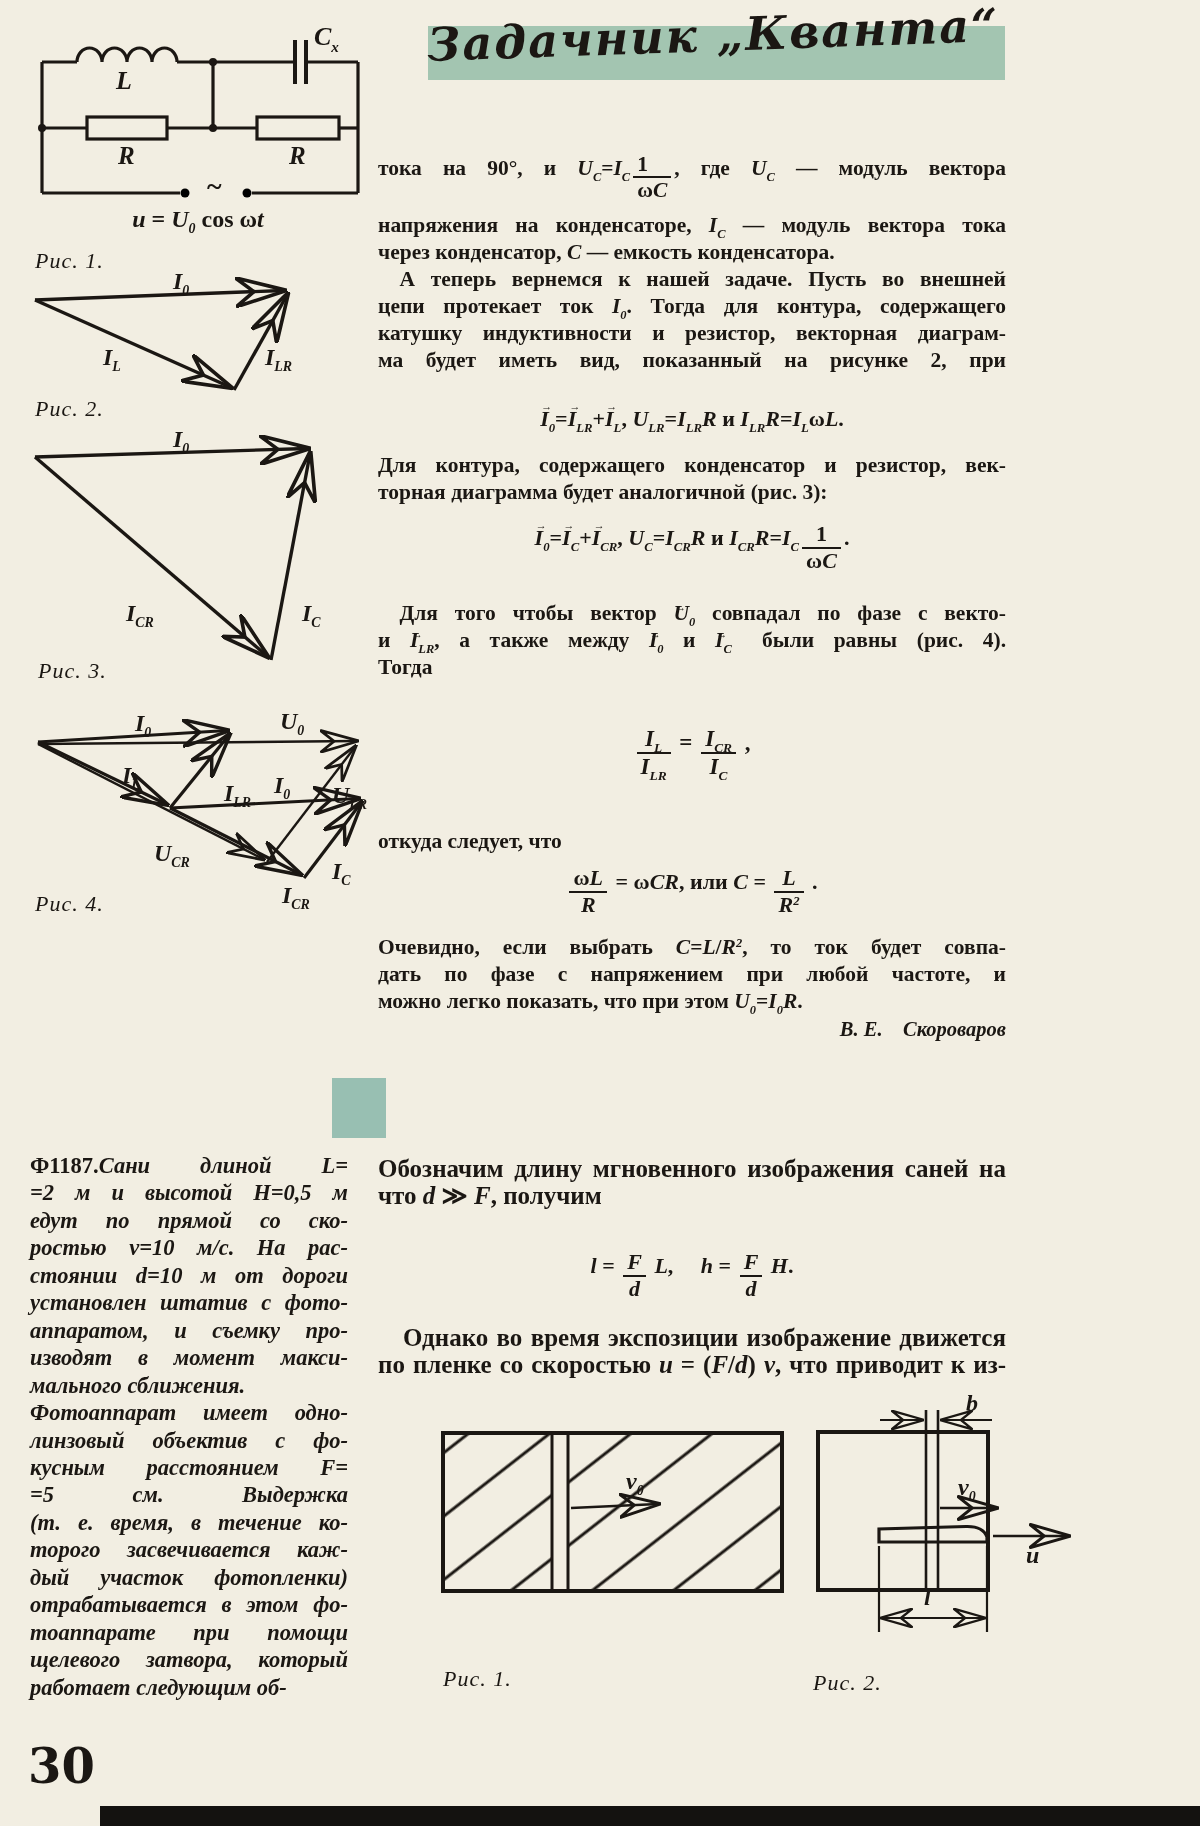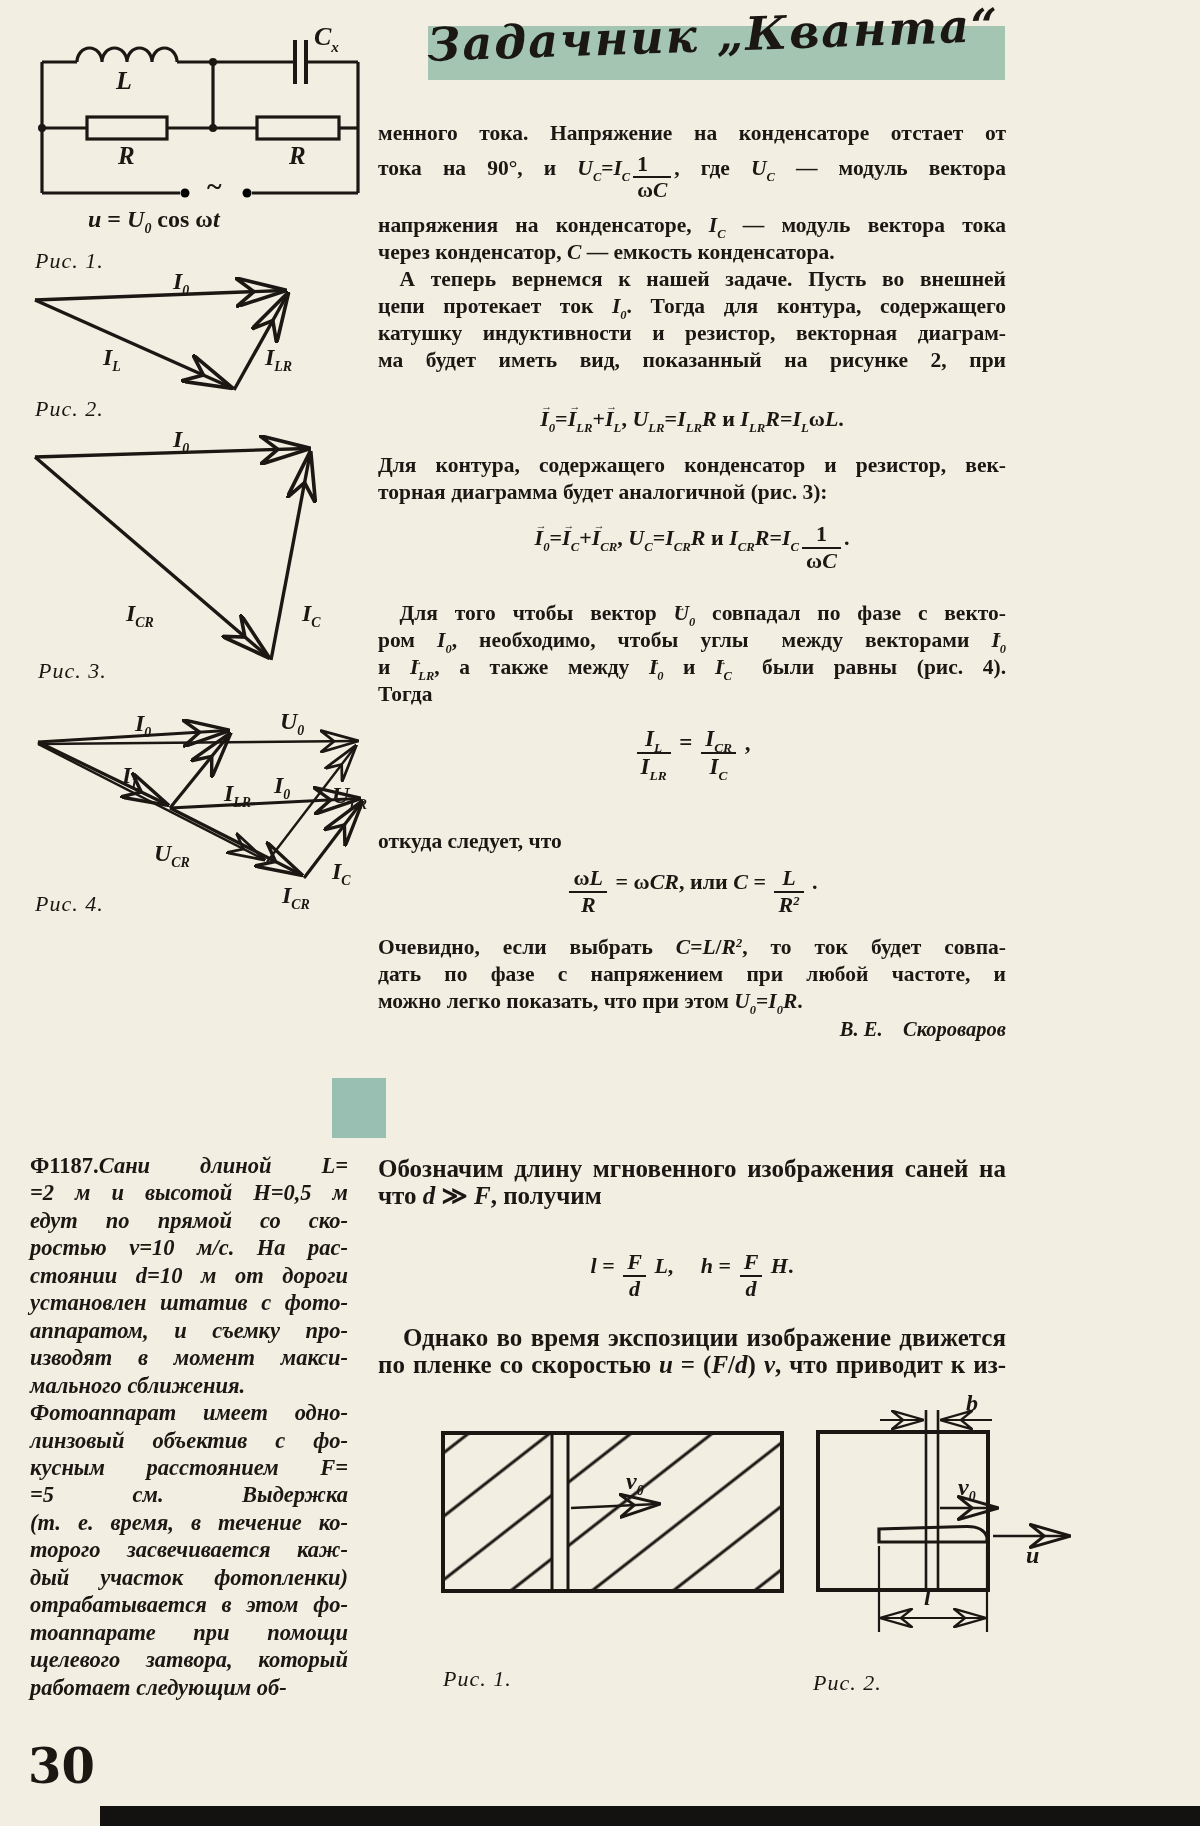--- a/index.html
+++ b/index.html
@@ -83,21 +83,21 @@
         <circle cx="185" cy="50" r="4" fill="#1b1713" stroke="none"></circle>
         <circle cx="185" cy="116" r="4" fill="#1b1713" stroke="none"></circle>
         <circle cx="14" cy="116" r="4" fill="#1b1713" stroke="none"></circle>
       </g>
     </svg>
     <span class="figlab" style="left:88px;top:54px;font-size:26px;"><span class="var">L</span></span>
     <span class="figlab" style="left:286px;top:10px;font-size:26px;"><span class="var">C</span><sub>x</sub></span>
     <span class="figlab" style="left:90px;top:130px;font-size:25px;"><span class="var">R</span></span>
     <span class="figlab" style="left:261px;top:130px;font-size:25px;"><span class="var">R</span></span>
     <span class="figlab" style="left:179px;top:158px;font-size:28px;">~</span>
-    <div class="figlab" style="left:60px;top:194px;width:220px;text-align:left;font-size:24px;"><span class="var">u</span> = <span class="var">U<sub>0</sub></span> cos ω<span class="var">t</span></div>
+    <div class="figlab" style="left:60px;top:194px;width:220px;text-align:center;font-size:24px;"><span class="var">u</span> = <span class="var">U<sub>0</sub></span> cos ω<span class="var">t</span></div>
   </div>
   <div class="caption" style="left:35px;top:248px;">Рис. 1.</div>
 
   <div class="abs" style="left:30px;top:268px;width:345px;height:135px;">
     <svg width="345" height="135">
       <g stroke-width="3.4">
         <line x1="5" y1="32" x2="253" y2="22.5" marker-end="url(#ah)"></line>
         <line x1="5" y1="32" x2="200" y2="119" marker-end="url(#ah)"></line>
         <line x1="204" y1="122" x2="257" y2="27" marker-end="url(#ah)"></line>
       </g>
@@ -143,43 +143,39 @@
     <span class="figlab" style="left:92px;top:64px;"><span class="var">I</span><sub>L</sub></span>
     <span class="figlab" style="left:194px;top:82px;"><span class="var">I</span><sub>LR</sub></span>
     <span class="figlab" style="left:244px;top:74px;"><span class="var">I</span><sub>0</sub></span>
     <span class="figlab" style="left:302px;top:84px;"><span class="var">U</span><sub>LR</sub></span>
     <span class="figlab" style="left:124px;top:142px;"><span class="var">U</span><sub>CR</sub></span>
     <span class="figlab" style="left:302px;top:160px;"><span class="var">I</span><sub>C</sub></span>
     <span class="figlab" style="left:252px;top:184px;"><span class="var">I</span><sub>CR</sub></span>
   </div>
   <div class="caption" style="left:35px;top:891px;">Рис. 4.</div>
 
-  <div class="txtcol col-r" style="top:120px;">
-      <div class="line">менного тока. Напряжение на конденсаторе отстает от</div>
-    </div>
   <div class="txtcol col-r" style="top:152px;">
       <div class="line">тока на 90°, и <span class="var">U<sub>C</sub></span>=<span class="var">I<sub>C</sub></span><span class="frac"><span class="fn">1</span><span class="fd">ω<span class="var">C</span></span></span>,  где  <span class="var">U<sub>C</sub></span> — модуль вектора</div>
     </div>
   <div class="txtcol col-r" style="top:212px;">
       <div class="line">напряжения на конденсаторе, <span class="var">I<sub>C</sub></span> — модуль вектора тока</div>
       <div class="line nj">через конденсатор, <span class="var">C</span> — емкость конденсатора.</div>
       <div class="line"> А теперь вернемся к нашей задаче. Пусть во внешней</div>
       <div class="line">цепи протекает ток <span class="var">I<sub>0</sub></span>. Тогда для контура, содержащего</div>
       <div class="line">катушку индуктивности и резистор, векторная диаграм-</div>
       <div class="line">ма будет иметь вид, показанный на рисунке 2, при</div>
     </div>
   <div class="formula" style="top:406px;"><span class="var vec">I<sub>0</sub></span>=<span class="var vec">I<sub>LR</sub></span>+<span class="var vec">I<sub>L</sub></span>,  <span class="var">U<sub>LR</sub></span>=<span class="var">I<sub>LR</sub></span><span class="var">R</span>  и  <span class="var">I<sub>LR</sub></span><span class="var">R</span>=<span class="var">I<sub>L</sub></span>ω<span class="var">L</span>.</div>
   <div class="txtcol col-r" style="top:452px;">
       <div class="line">Для контура, содержащего конденсатор и резистор, век-</div>
       <div class="line nj">торная диаграмма будет аналогичной (рис. 3):</div>
     </div>
   <div class="formula" style="top:522px;"><span class="var vec">I<sub>0</sub></span>=<span class="var vec">I<sub>C</sub></span>+<span class="var vec">I<sub>CR</sub></span>,  <span class="var">U<sub>C</sub></span>=<span class="var">I<sub>CR</sub></span><span class="var">R</span>  и  <span class="var">I<sub>CR</sub></span><span class="var">R</span>=<span class="var">I<sub>C</sub></span><span class="frac"><span class="fn">1</span><span class="fd">ω<span class="var">C</span></span></span>.</div>
   <div class="txtcol col-r" style="top:600px;">
       <div class="line"> Для того чтобы вектор <span class="var vec">U<sub>0</sub></span> совпадал по фазе с векто-</div>
-      <div class="line">ром <span class="var">I<sub>0</sub></span>, необходимо, чтобы углы  между векторами <span class="var vec">I<sub>0</sub></span></div>
       <div class="line">и <span class="var vec">I<sub>LR</sub></span>, а также между <span class="var vec">I<sub>0</sub></span> и <span class="var vec">I<sub>C</sub></span>  были равны (рис. 4).</div>
       <div class="line nj">Тогда</div>
     </div>
   <div class="formula" style="top:726px;font-size:23px;"><span class="frac"><span class="fn"><span class="var">I<sub>L</sub></span></span><span class="fd"><span class="var">I<sub>LR</sub></span></span></span> = <span class="frac"><span class="fn"><span class="var">I<sub>CR</sub></span></span><span class="fd"><span class="var">I<sub>C</sub></span></span></span> ,</div>
   <div class="txtcol col-r" style="top:828px;">
       <div class="line nj">откуда следует, что</div>
     </div>
   <div class="formula" style="top:866px;"><span class="frac"><span class="fn">ω<span class="var">L</span></span><span class="fd"><span class="var">R</span></span></span> = ω<span class="var">C</span><span class="var">R</span>,  или  <span class="var">C</span> = <span class="frac"><span class="fn"><span class="var">L</span></span><span class="fd"><span class="var">R<sup>2</sup></span></span></span> .</div>
   <div class="txtcol col-r" style="top:934px;">
       <div class="line">Очевидно, если выбрать <span class="var">C</span>=<span class="var">L</span>/<span class="var">R<sup>2</sup></span>, то ток будет совпа-</div>

